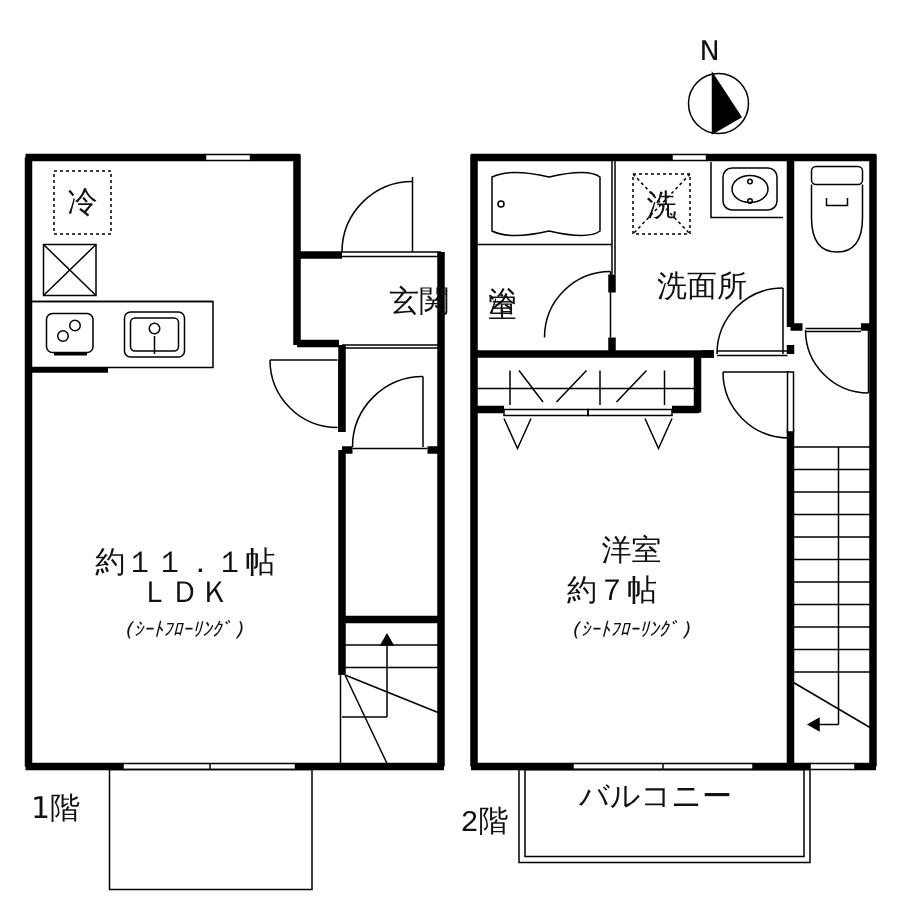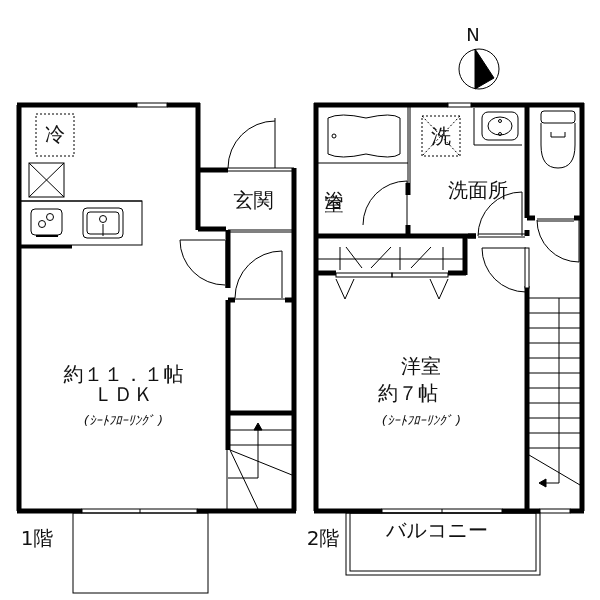--- a/index.html
+++ b/index.html
@@ -186,26 +186,26 @@
 
       <circle cx="479" cy="69" r="20"></circle>
       <polygon points="475,49 475,89 494,78" fill="#000"></polygon>
     </g>
   </g>
 </svg>
 
 <div class="lbl mid" style="left:463px;top:26px;width:20px;">N</div>
 
 <div class="lbl big" style="left:36px;top:124px;width:38px;">冷</div>
-<div class="lbl big" style="left:221px;top:190px;width:65px;">玄関</div>
+<div class="lbl big" style="left:247px;top:190px;width:65px;">玄関</div>
 <div class="lbl big" style="left:20px;top:336px;width:207px;margin-top:48px;">ＬＤＫ</div>
 <div class="lbl big" style="left:20px;top:364px;width:207px;">約１１．１帖</div>
 <div class="lbl small" style="left:20px;top:414px;width:207px;">(ｼｰﾄﾌﾛｰﾘﾝｸﾞ )</div>
 <div class="lbl big" style="left:12px;top:528px;width:50px;text-align:center;">1階</div>
 
 <div class="lbl big" style="left:422px;top:126px;width:38px;">洗</div>
 <div class="lbl vert" style="left:325px;top:176px;">浴室</div>
-<div class="lbl big" style="left:428px;top:180px;width:100px;">洗面所</div>
+<div class="lbl big" style="left:418px;top:180px;width:100px;">洗面所</div>
 <div class="lbl big" style="left:318px;top:356px;width:206px;">洋室</div>
 <div class="lbl big" style="left:318px;top:383px;width:180px;">約７帖</div>
 <div class="lbl small" style="left:318px;top:414px;width:207px;">(ｼｰﾄﾌﾛｰﾘﾝｸﾞ )</div>
-<div class="lbl big" style="left:298px;top:528px;width:50px;">2階</div>
+<div class="lbl big" style="left:298px;top:540px;width:50px;font-family:Liberation Mono, monospace;">2階</div>
 <div class="lbl big" style="left:350px;top:520px;width:174px;">バルコニー</div>
 
 </body></html>

